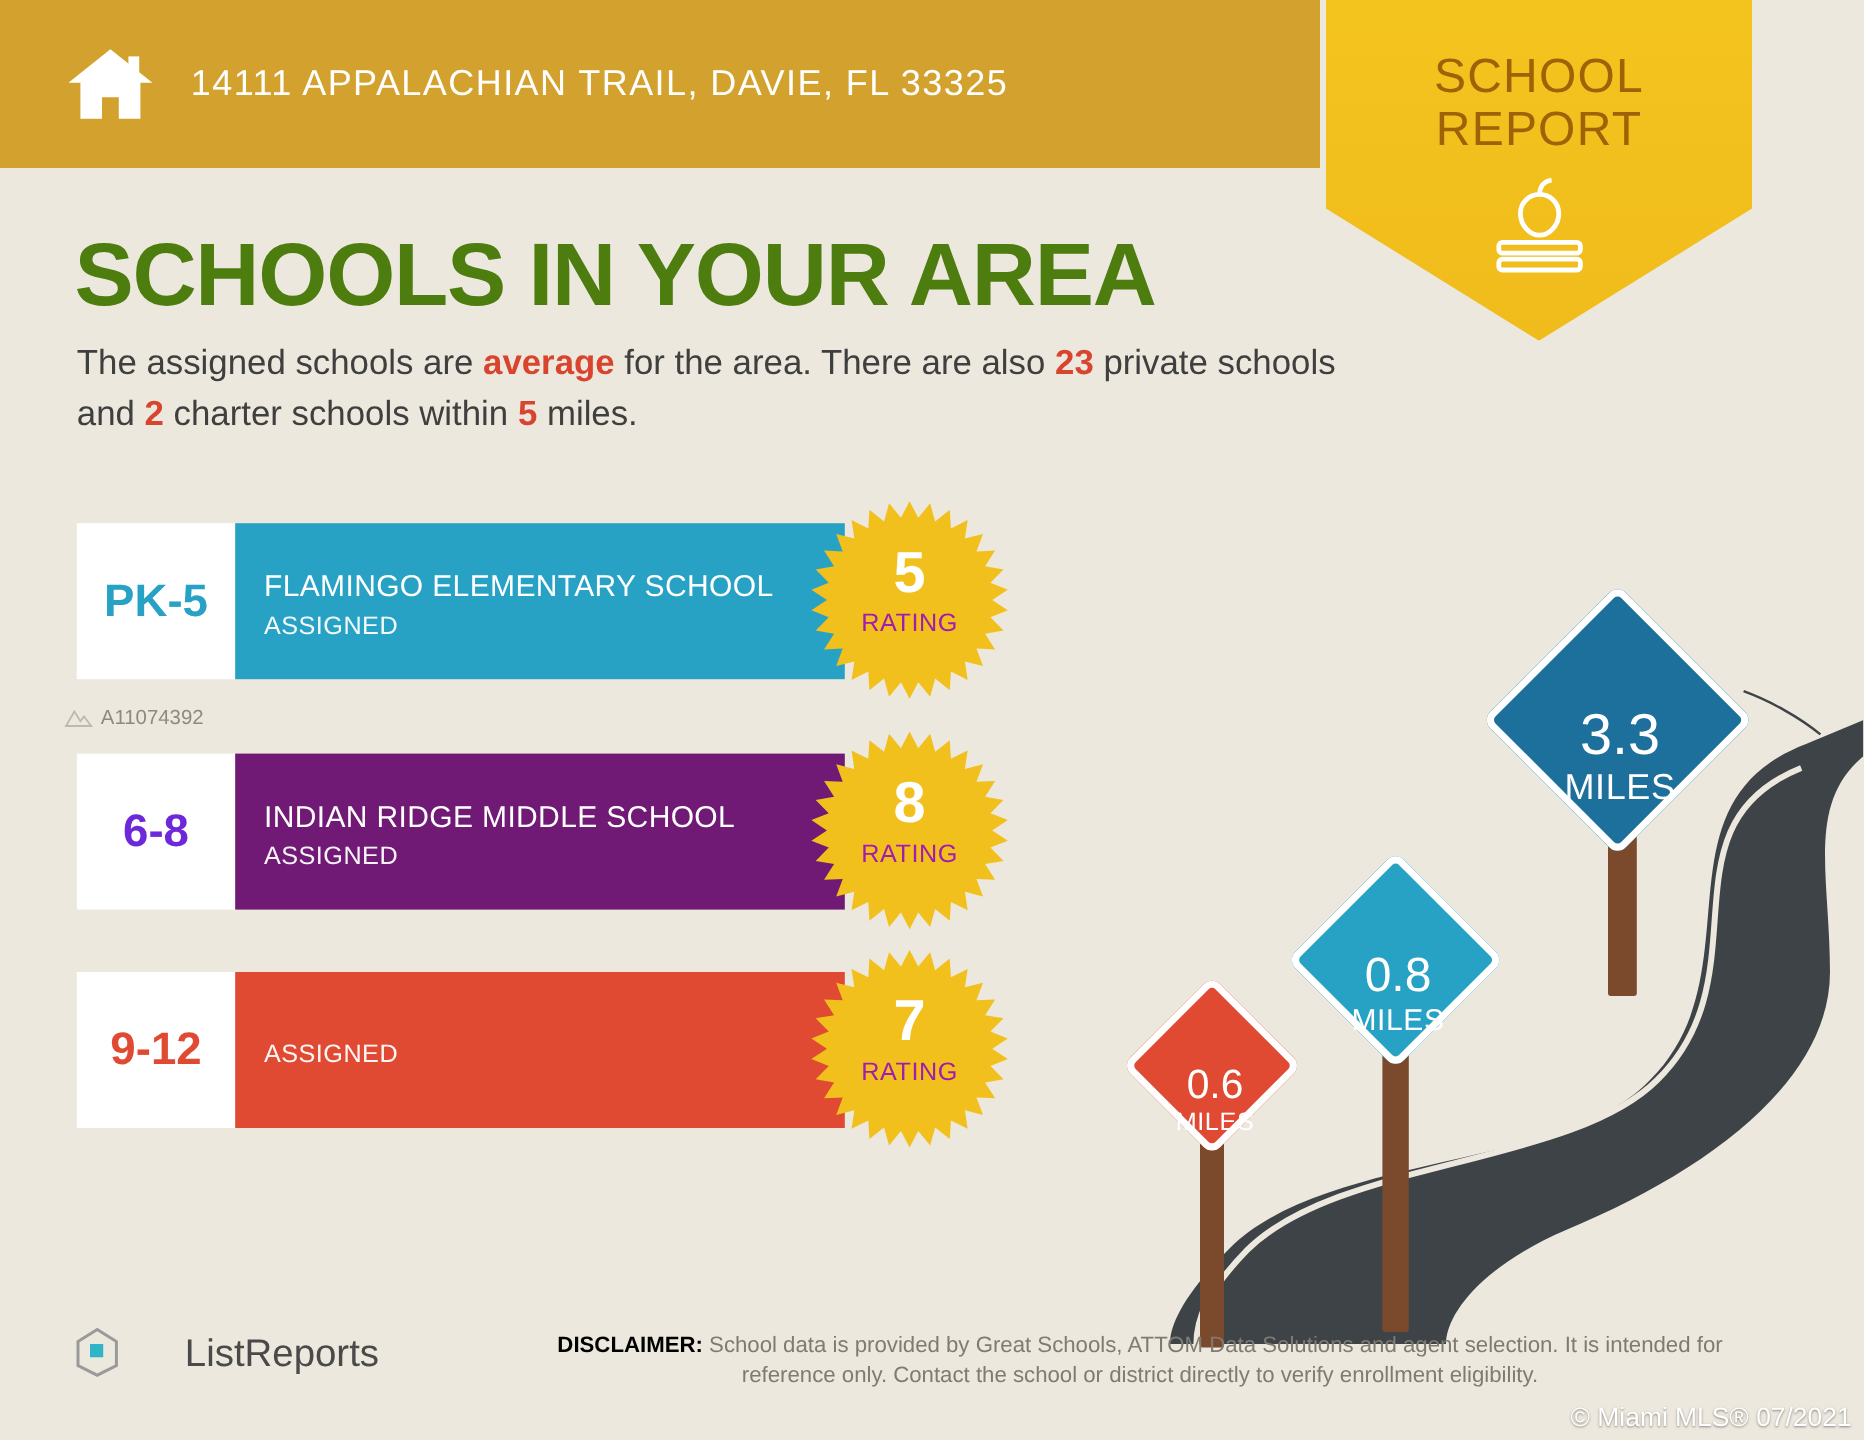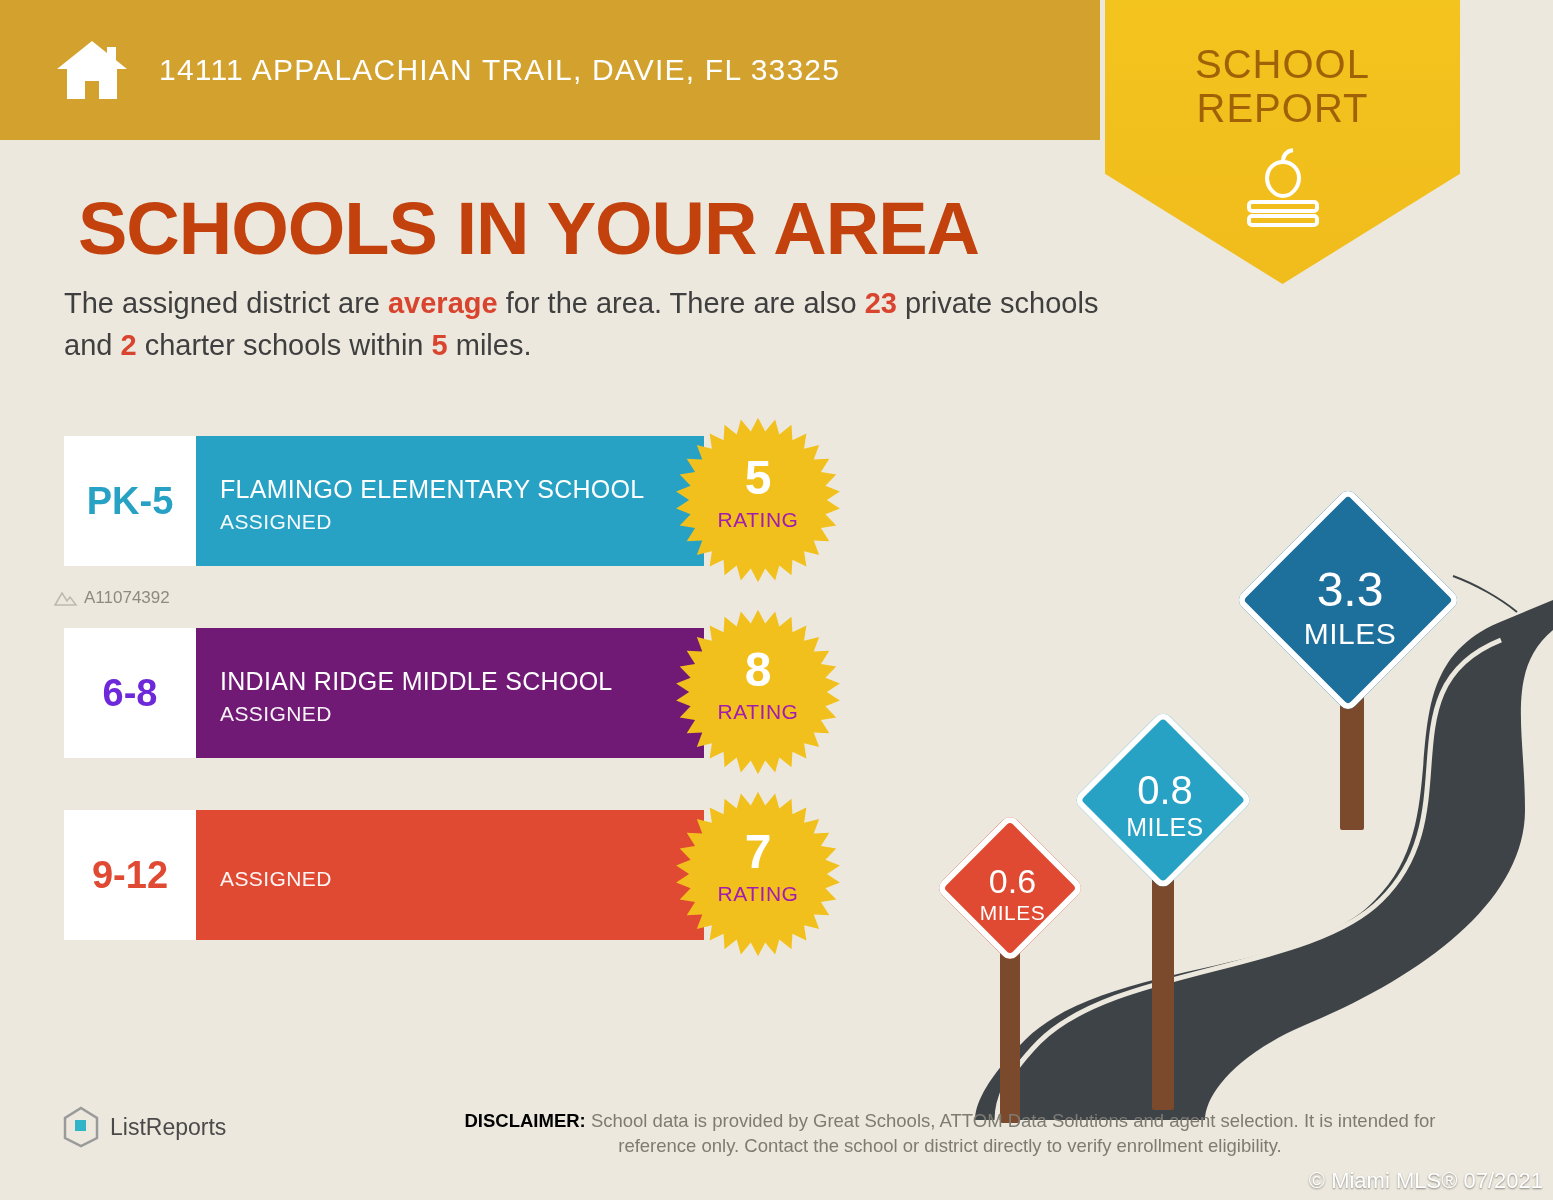--- a/index.html
+++ b/index.html
@@ -53,24 +53,24 @@
     line-height: 44px;
     letter-spacing: 1px;
   }
   #badge .emblem {
     position: absolute; left: 50%; top: 150px;
     transform: translateX(-50%);
   }
 
   
   #title {
-    position: absolute; left: 78px; top: 186px;
+    position: absolute; left: 62px; top: 186px;
     font-size: 74px;
     font-weight: bold;
-    color: #c2410c;
+    color: #4d7c0f;
     letter-spacing: -1px;
   }
   #intro {
     position: absolute; left: 64px; top: 282px;
     width: 1050px;
     font-size: 29px;
     line-height: 42px;
     color: #3f3f3f;
   }
   #intro b { color: #d9442f; font-weight: bold; }
@@ -159,29 +159,29 @@
     position: absolute;
     transform: rotate(45deg);
     border-radius: 10px;
     box-shadow: 0 0 0 6px #ffffff inset;
   }
   .sign .cap {
     position: absolute;
     text-align: center;
     color: #ffffff;
   }
-  .sign .cap .v { font-weight: normal; display: block; }
+  .sign .cap .v { font-weight: normal; display: block; margin-top: 23px; }
   .sign .cap .u { display: block; letter-spacing: 0.5px; }
 
   
   #logo {
     position: absolute; left: 62px; top: 1106px;
     display: flex; align-items: center; gap: 10px;
   }
-  #logo .txt { font-size: 23px; color: #4a4a4a; }
+  #logo .txt { font-size: 32px; color: #4a4a4a; margin-left: 44px; }
   #disclaimer {
     position: absolute; left: 455px; top: 1108px;
     width: 990px;
     font-size: 18.5px;
     line-height: 25px;
     color: #7e7b73;
     text-align: center;
   }
   #disclaimer b { color: #000000; font-weight: bold; }
   #mls-credit {
@@ -219,21 +219,21 @@
         <path d="M48 18 c-9 0 -16 7 -16 16 0 10 8 18 16 18 s16 -8 16 -18 c0 -9 -7 -16 -16 -16z" fill="none" stroke="#ffffff" stroke-width="4"></path>
         <path d="M48 18 c0 -7 4 -11 10 -12" fill="none" stroke="#ffffff" stroke-width="4"></path>
         <rect x="14" y="58" width="68" height="9" rx="3" fill="none" stroke="#ffffff" stroke-width="4"></rect>
         <rect x="14" y="72" width="68" height="9" rx="3" fill="none" stroke="#ffffff" stroke-width="4"></rect>
       </svg>
     </div>
   </div>
 
   <h1 id="title">SCHOOLS IN YOUR AREA</h1>
 
-  <p id="intro"><span>The assigned district are </span><b>average</b><span> for the area. There are also </span><b>23</b><span> private schools and </span><b>2</b><span> charter schools within </span><b>5</b><span> miles.</span></p>
+  <p id="intro"><span>The assigned schools are </span><b>average</b><span> for the area. There are also </span><b>23</b><span> private schools and </span><b>2</b><span> charter schools within </span><b>5</b><span> miles.</span></p>
 
   <div class="school-row r0" id="row0">
     <div class="grade-box" id="grade0" style="color: rgb(39, 162, 196);">PK-5</div>
     <div class="name-box" id="name0" style="background: rgb(39, 162, 196);">
       <span class="nm">FLAMINGO ELEMENTARY SCHOOL</span>
       <span class="assigned">ASSIGNED</span>
     </div>
   </div>
   <div class="rating b0">
     <svg viewBox="0 0 100 100" width="168" height="168">

